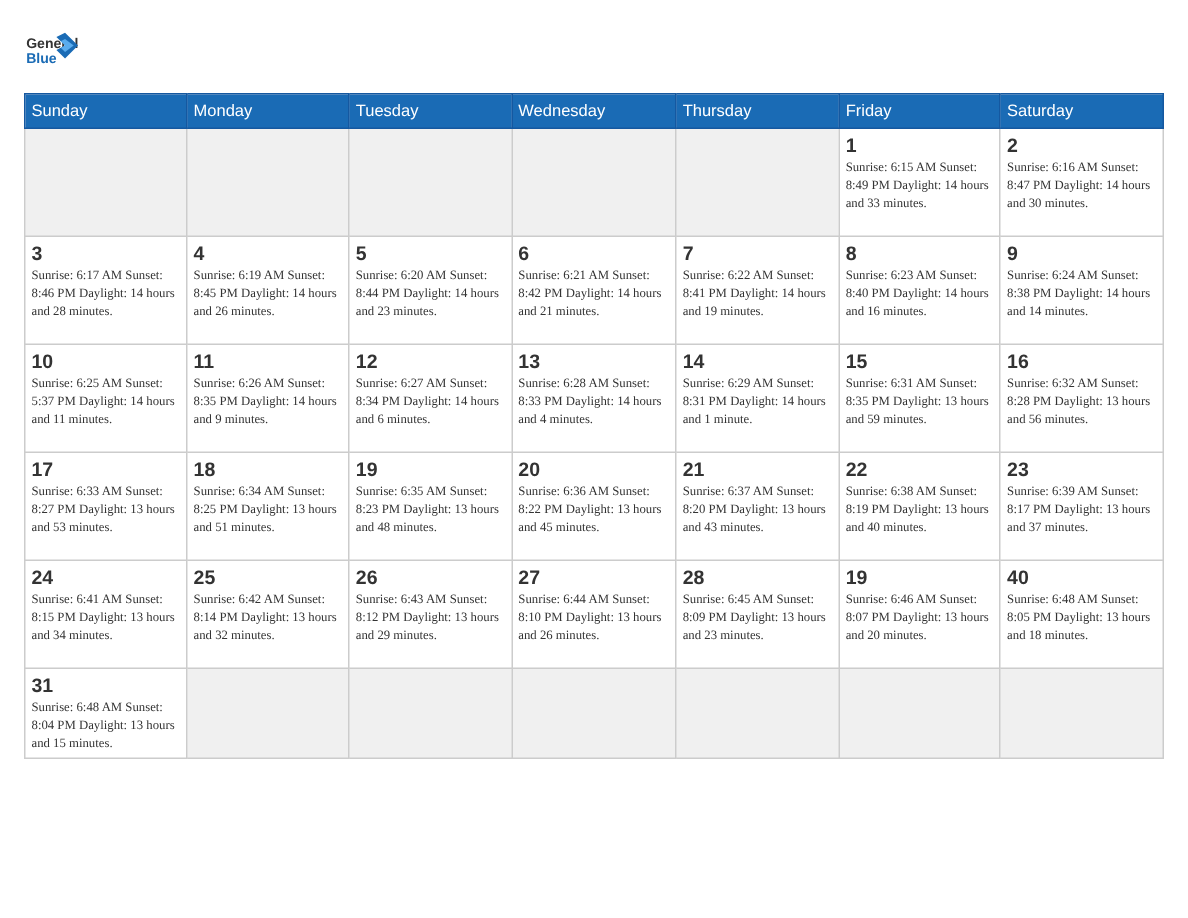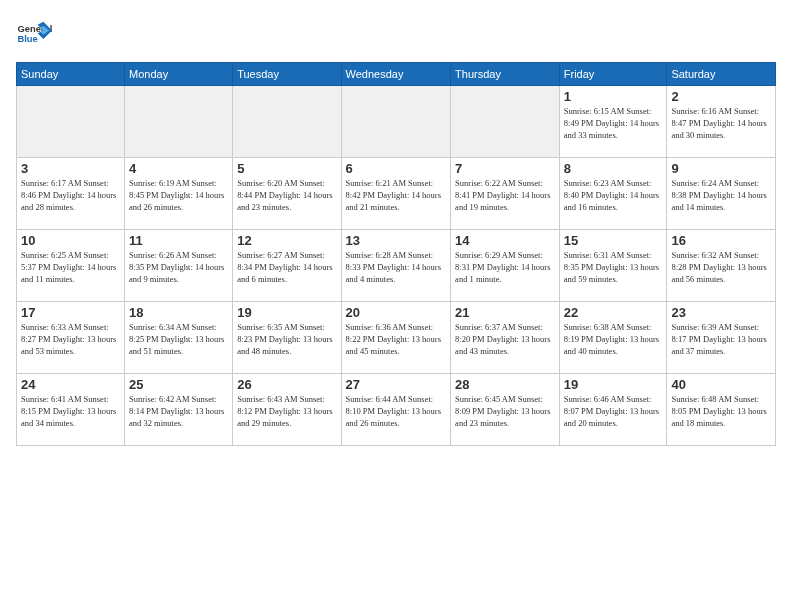--- a/index.html
+++ b/index.html
@@ -307,15 +307,29 @@
 Sunset: 8:07 PM
 Daylight: 13 hours and 20 minutes.</div>
           </td>
           <td>
             <span class="day-number">40</span>
             <div class="day-info">Sunrise: 6:48 AM
 Sunset: 8:05 PM
 Daylight: 13 hours and 18 minutes.</div>
           </td>
         </tr>
+        <tr class="last-row">
+          <td>
+            <span class="day-number">31</span>
+            <div class="day-info">Sunrise: 6:48 AM
+Sunset: 8:04 PM
+Daylight: 13 hours and 15 minutes.</div>
+          </td>
+          <td class="empty"></td>
+          <td class="empty"></td>
+          <td class="empty"></td>
+          <td class="empty"></td>
+          <td class="empty"></td>
+          <td class="empty"></td>
+        </tr>
       </tbody>
   </table>
 </div>
 
 </body></html>

